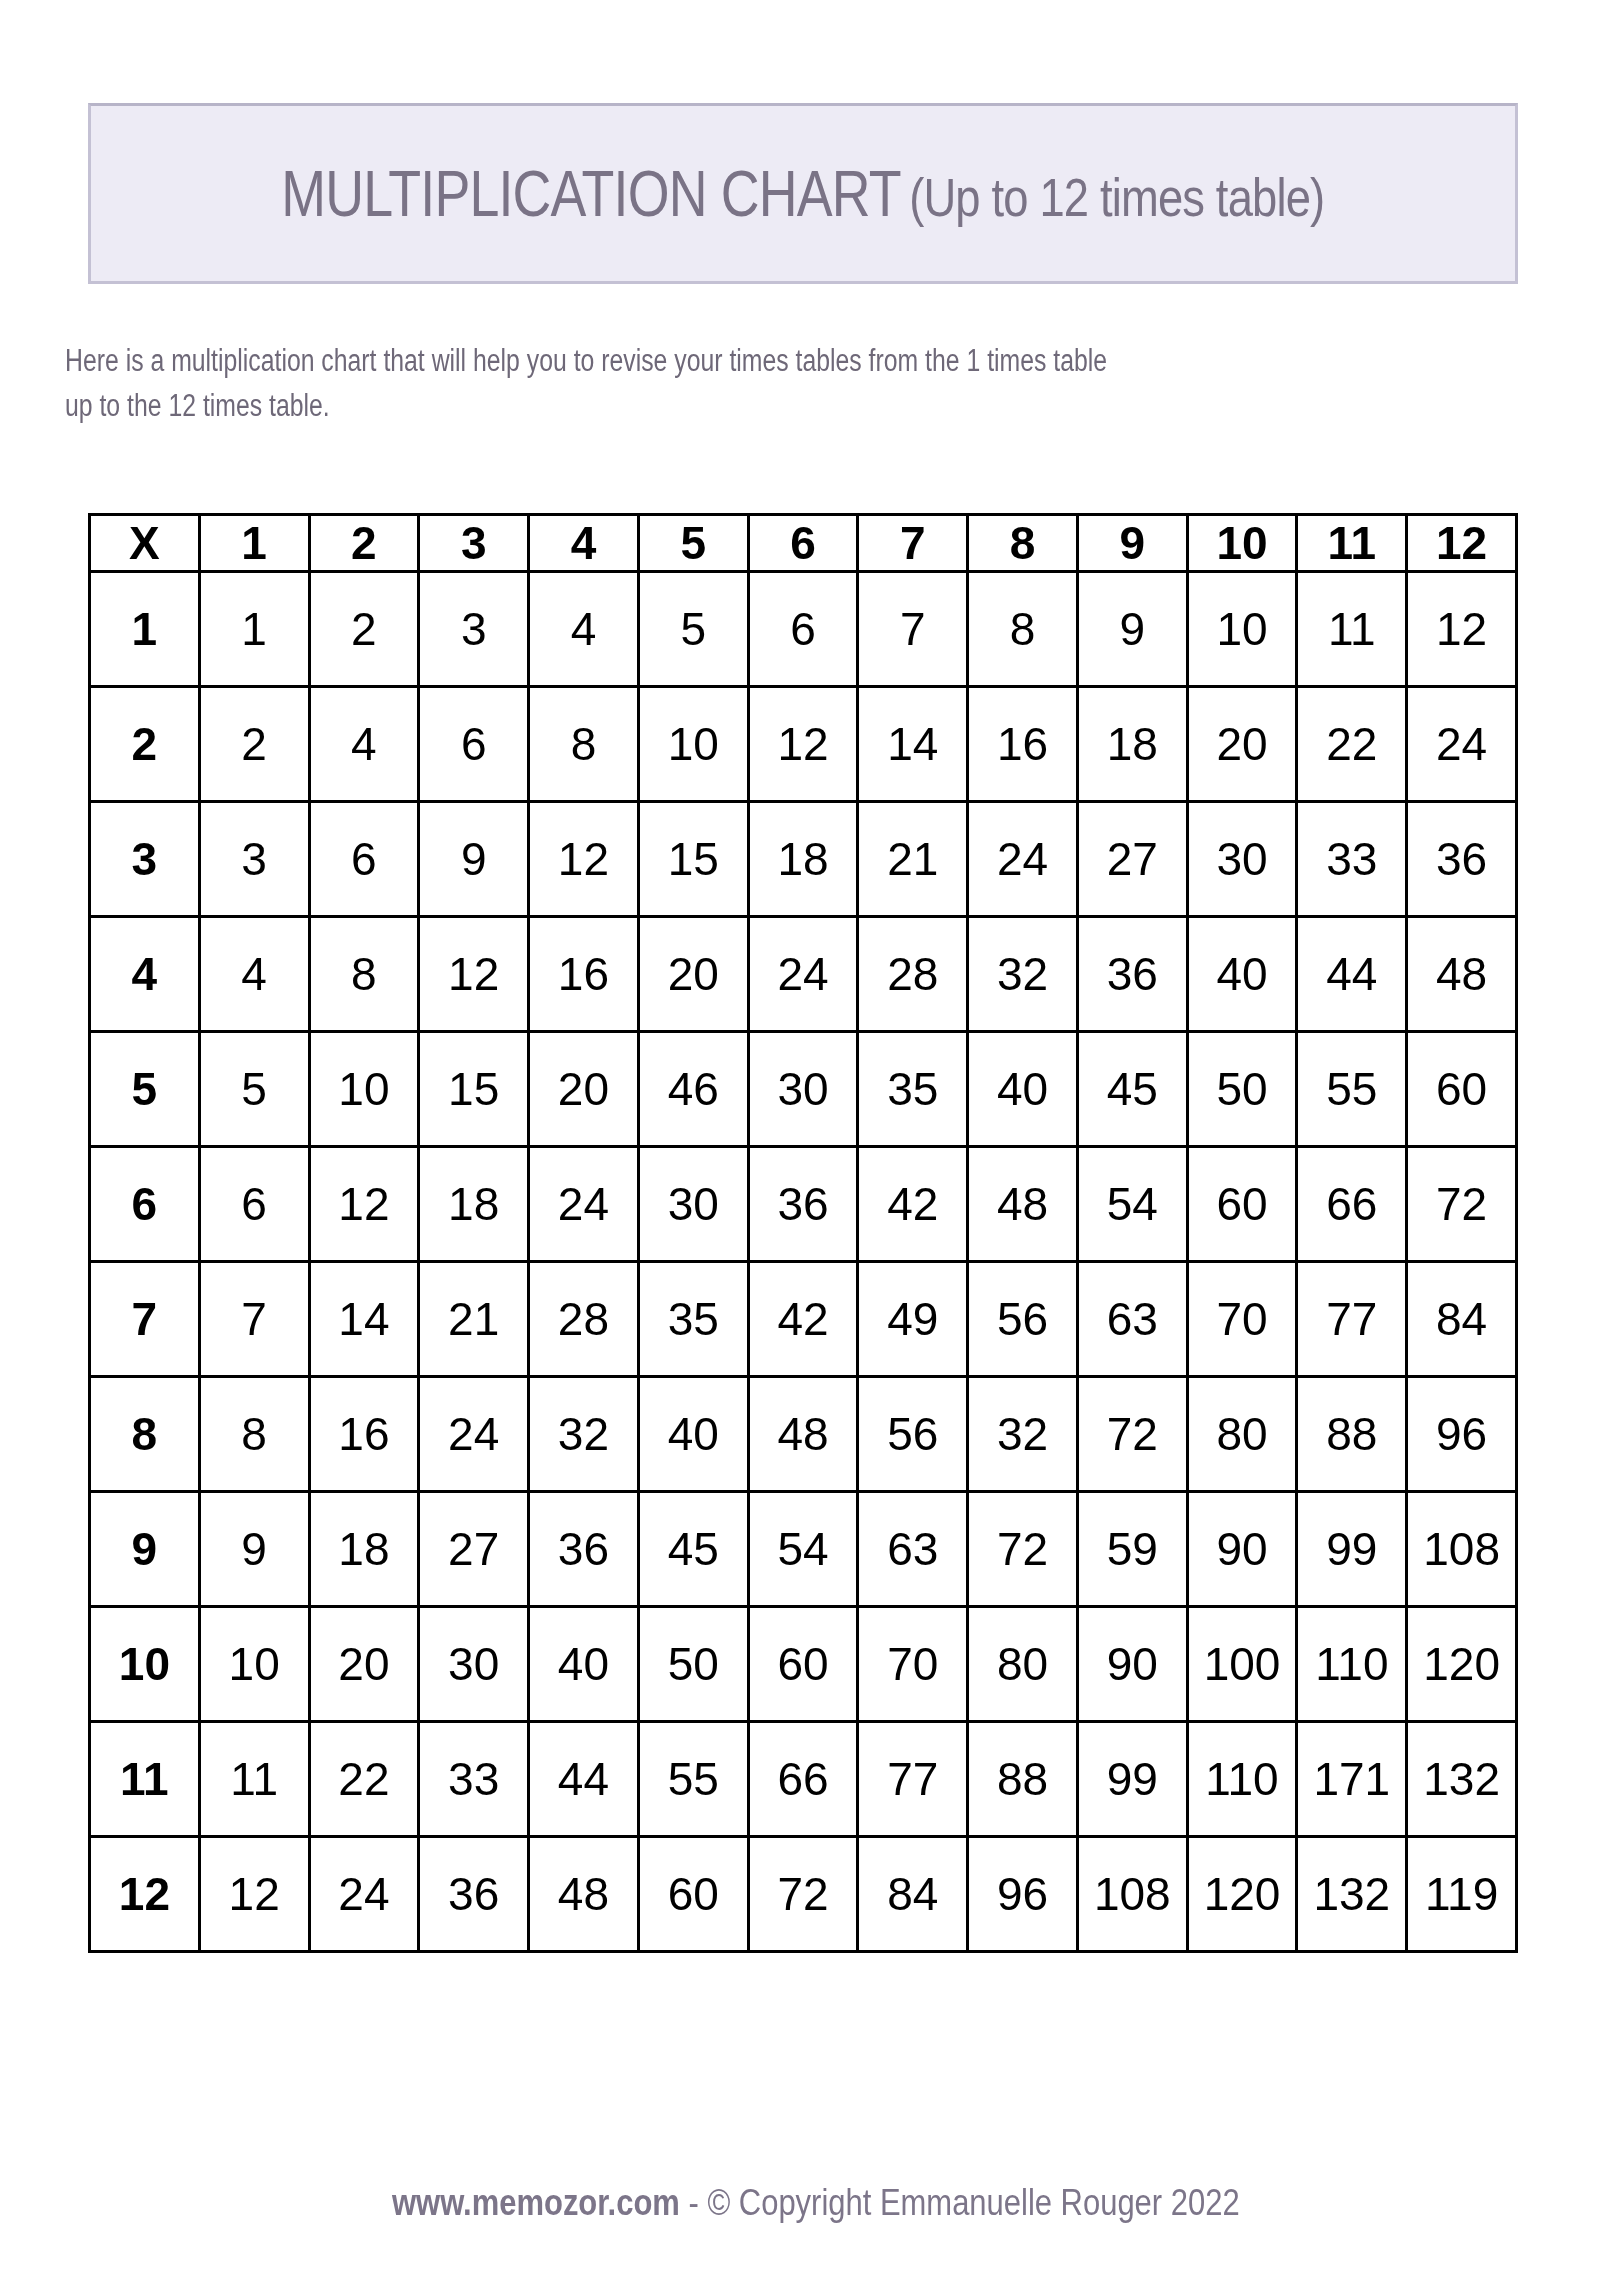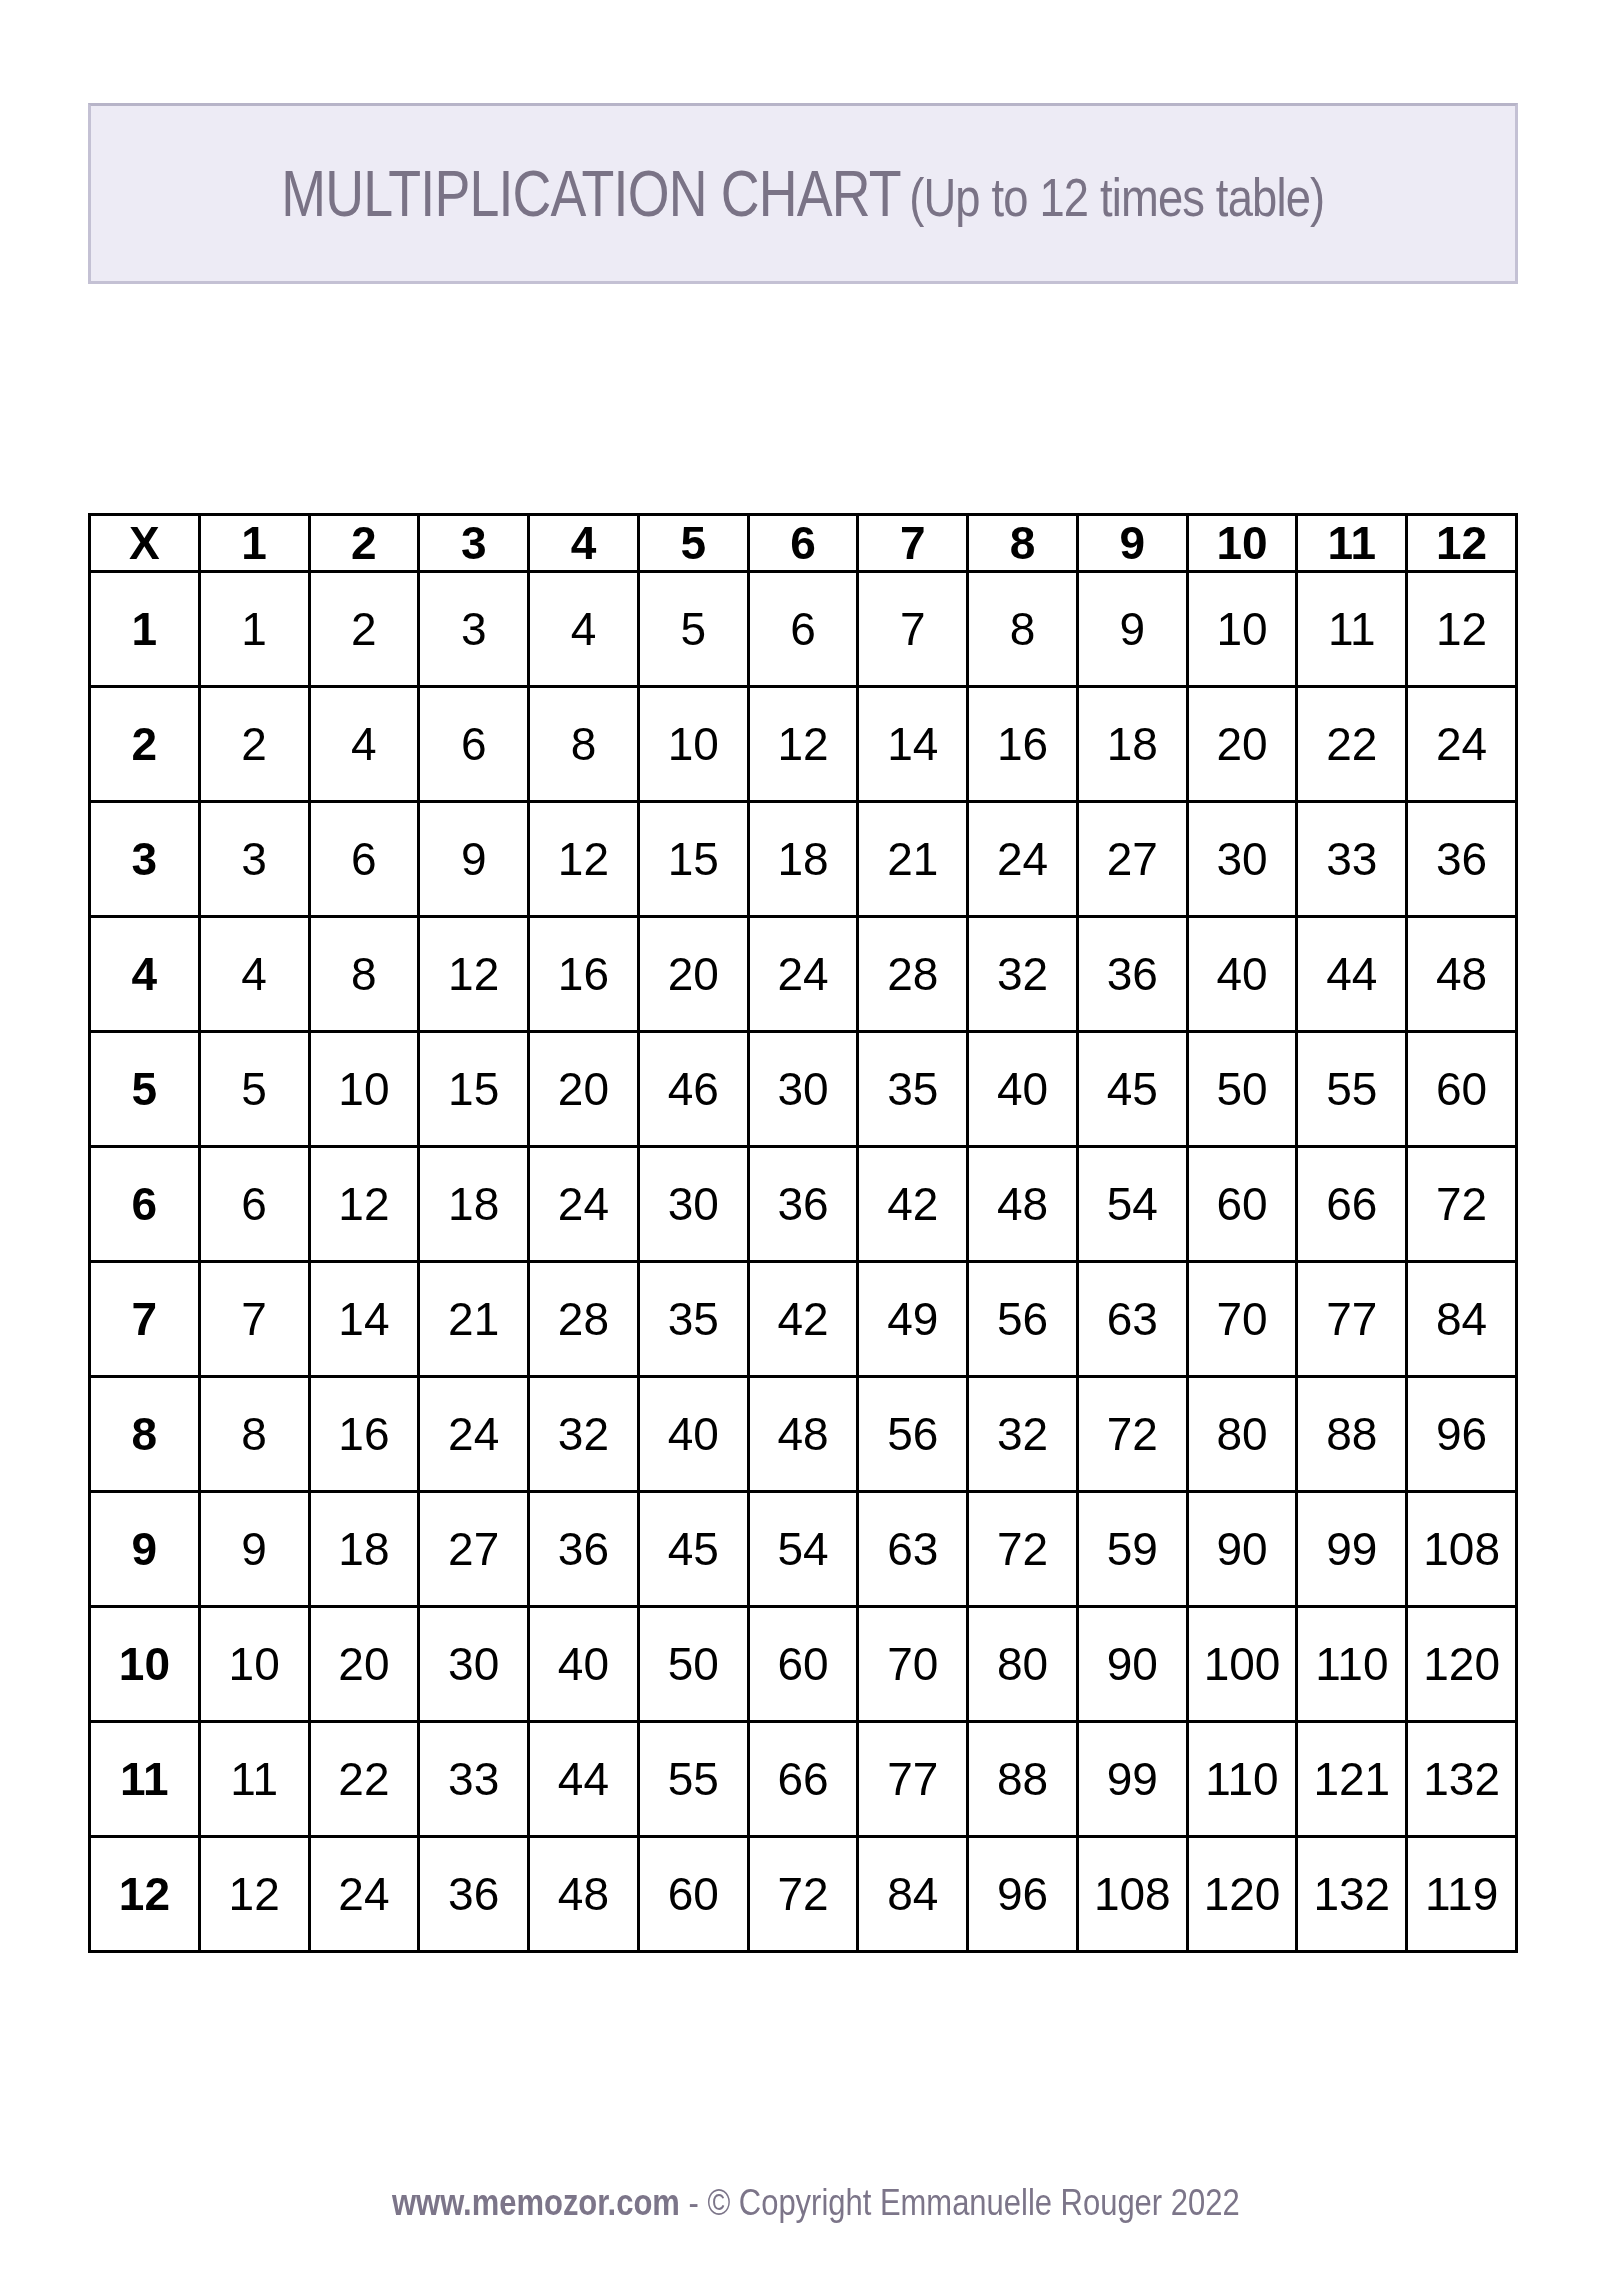--- a/index.html
+++ b/index.html
@@ -96,20 +96,24 @@
 <body>
 
 <div class="page">
 
   <div class="title-box">
     <div class="title">
       <span>MULTIPLICATION CHART</span><span class="title-suffix">(Up to 12 times table)</span>
     </div>
   </div>
 
+  <div class="intro">
+    <div class="intro-line">Here is a multiplication chart that will help you to revise your times tables from the 1 times table</div>
+    <div class="intro-line">up to the 12 times table.</div>
+  </div>
 
   <table class="mult-table">
       <thead>
         <tr>
           <th>X</th>
           <th>1</th>
           <th>2</th>
           <th>3</th>
           <th>4</th>
           <th>5</th>
@@ -278,21 +282,21 @@
           <td>11</td>
           <td>22</td>
           <td>33</td>
           <td>44</td>
           <td>55</td>
           <td>66</td>
           <td>77</td>
           <td>88</td>
           <td>99</td>
           <td>110</td>
-          <td>121</td>
+          <td>171</td>
           <td>132</td>
         </tr>
         <tr>
           <th>12</th>
           <td>12</td>
           <td>24</td>
           <td>36</td>
           <td>48</td>
           <td>60</td>
           <td>72</td>

